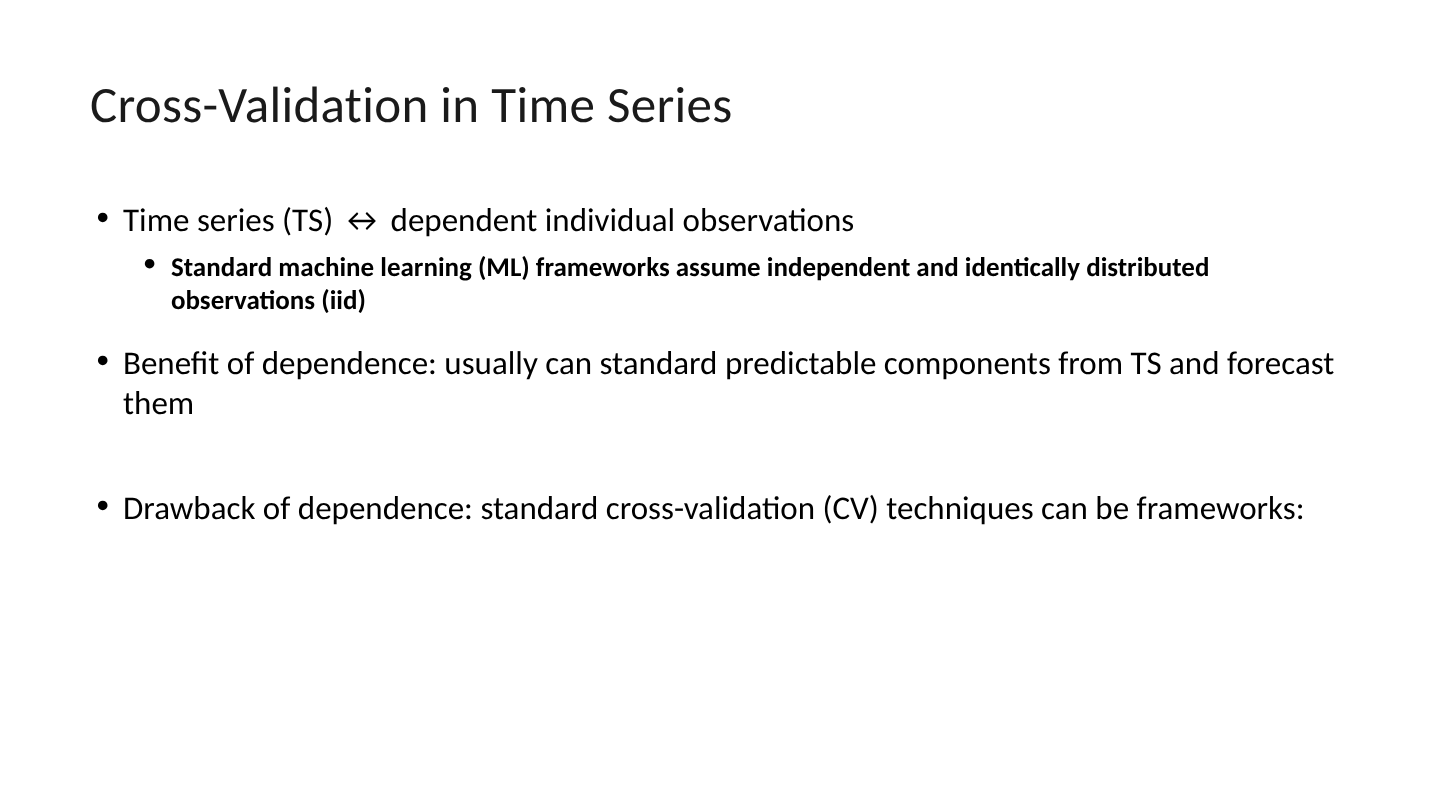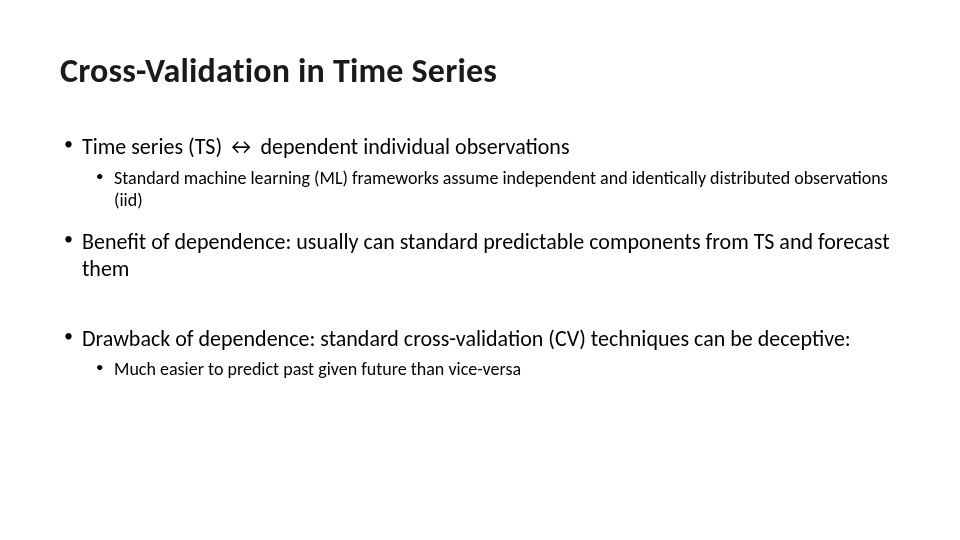--- a/index.html
+++ b/index.html
@@ -11,21 +11,21 @@
       width: 960px;
       height: 540px;
       background: #ffffff;
       font-family: Calibri, "Segoe UI", Arial, sans-serif;
       color: #000000;
       padding: 50px 60px 40px 60px;
       overflow: hidden;
     }
     .title {
       font-size: 34px;
-      font-weight: 700;
+      font-weight: 400;
       color: #1a1a1a;
       margin-bottom: 42px;
       letter-spacing: 0.2px;
     }
     ul.level1 {
       list-style: none;
       padding-left: 22px;
       margin-top: 12px;
     }
     ul.level1 > li {
@@ -46,20 +46,21 @@
       list-style: none;
       padding-left: 32px;
       margin-top: 6px;
     }
     ul.level2 > li {
       position: relative;
       font-size: 18px;
       line-height: 1.25;
       margin-bottom: 4px;
       color: #000;
+      font-weight: bold;
     }
     ul.level2 > li::before {
       content: "•";
       position: absolute;
       left: -18px;
       top: 0;
       font-size: 15px;
     }
     .spacer {
       height: 14px;
@@ -81,20 +82,15 @@
   </li>
   <li>
     <span>Benefit of dependence: usually can standard predictable components from TS and forecast them</span>
   </li>
 </ul>
 
 <div class="spacer"></div>
 
 <ul class="level1">
   <li>
-    <span>Drawback of dependence: standard cross-validation (CV) techniques can be deceptive:</span>
-    <ul class="level2">
-      <li>
-        <span>Much easier to predict past given future than vice-versa</span>
-      </li>
-    </ul>
+    <span>Drawback of dependence: standard cross-validation (CV) techniques can be frameworks:</span>
   </li>
 </ul>
 
 </body></html>

